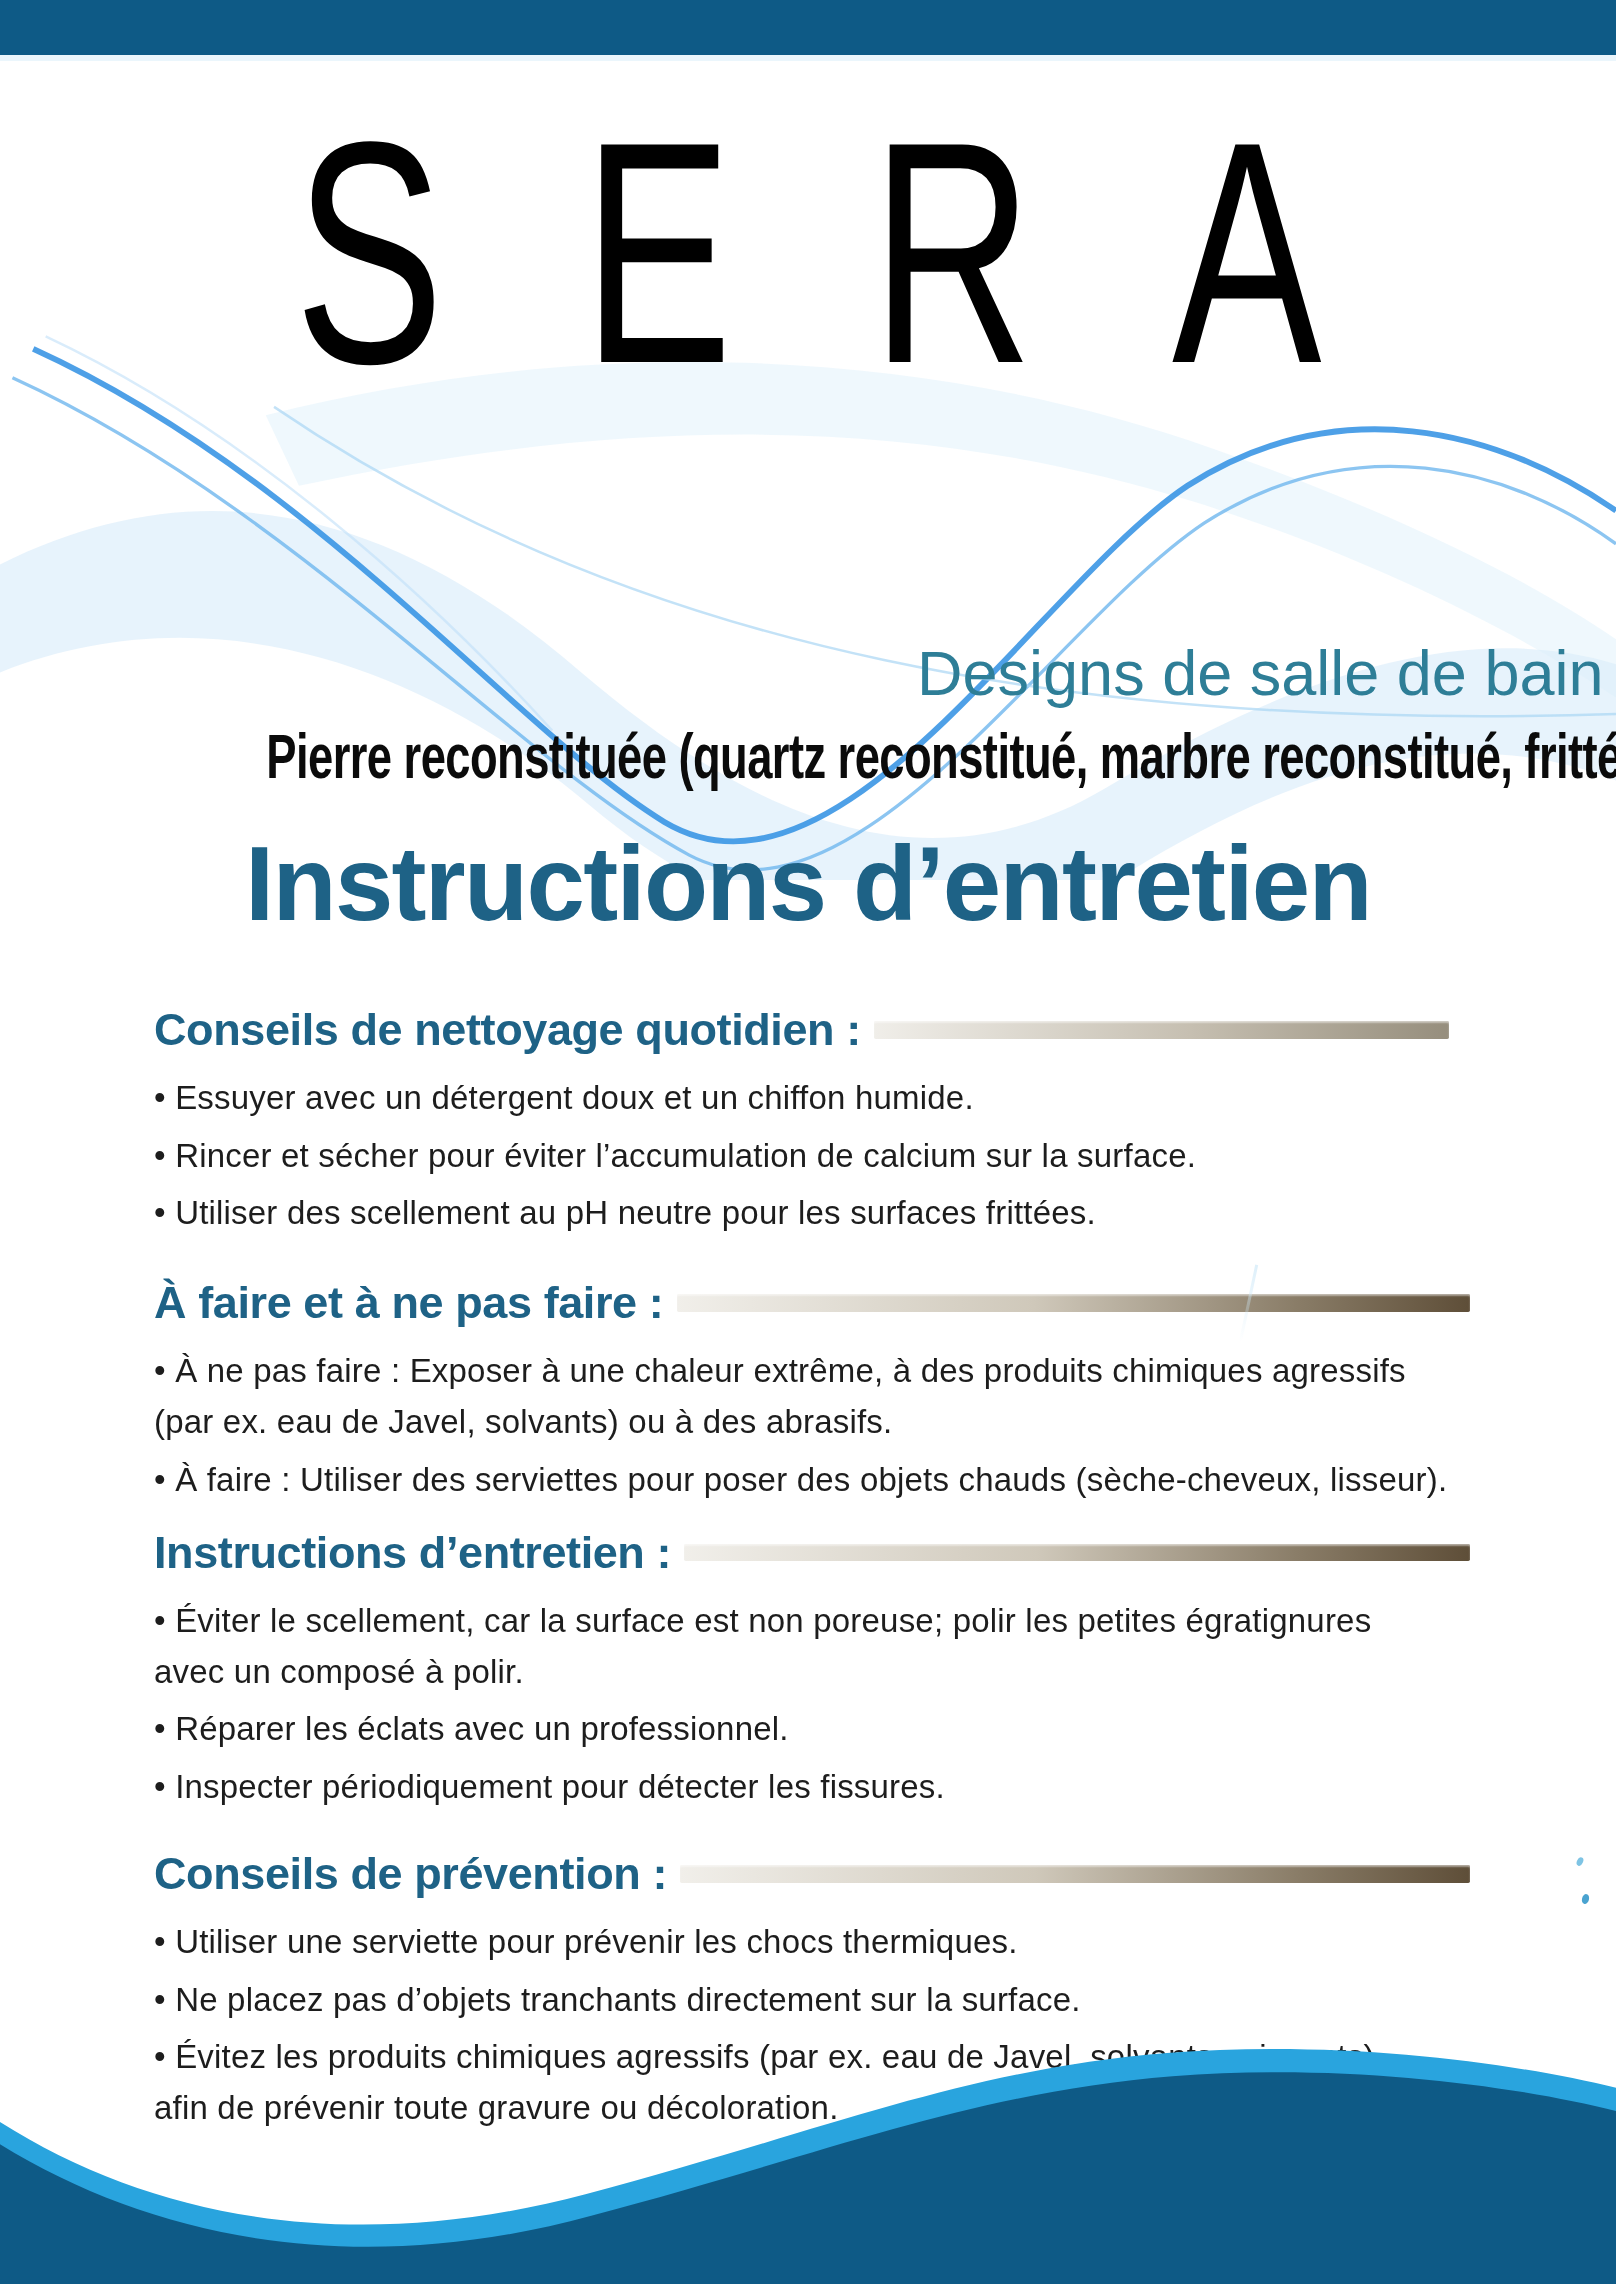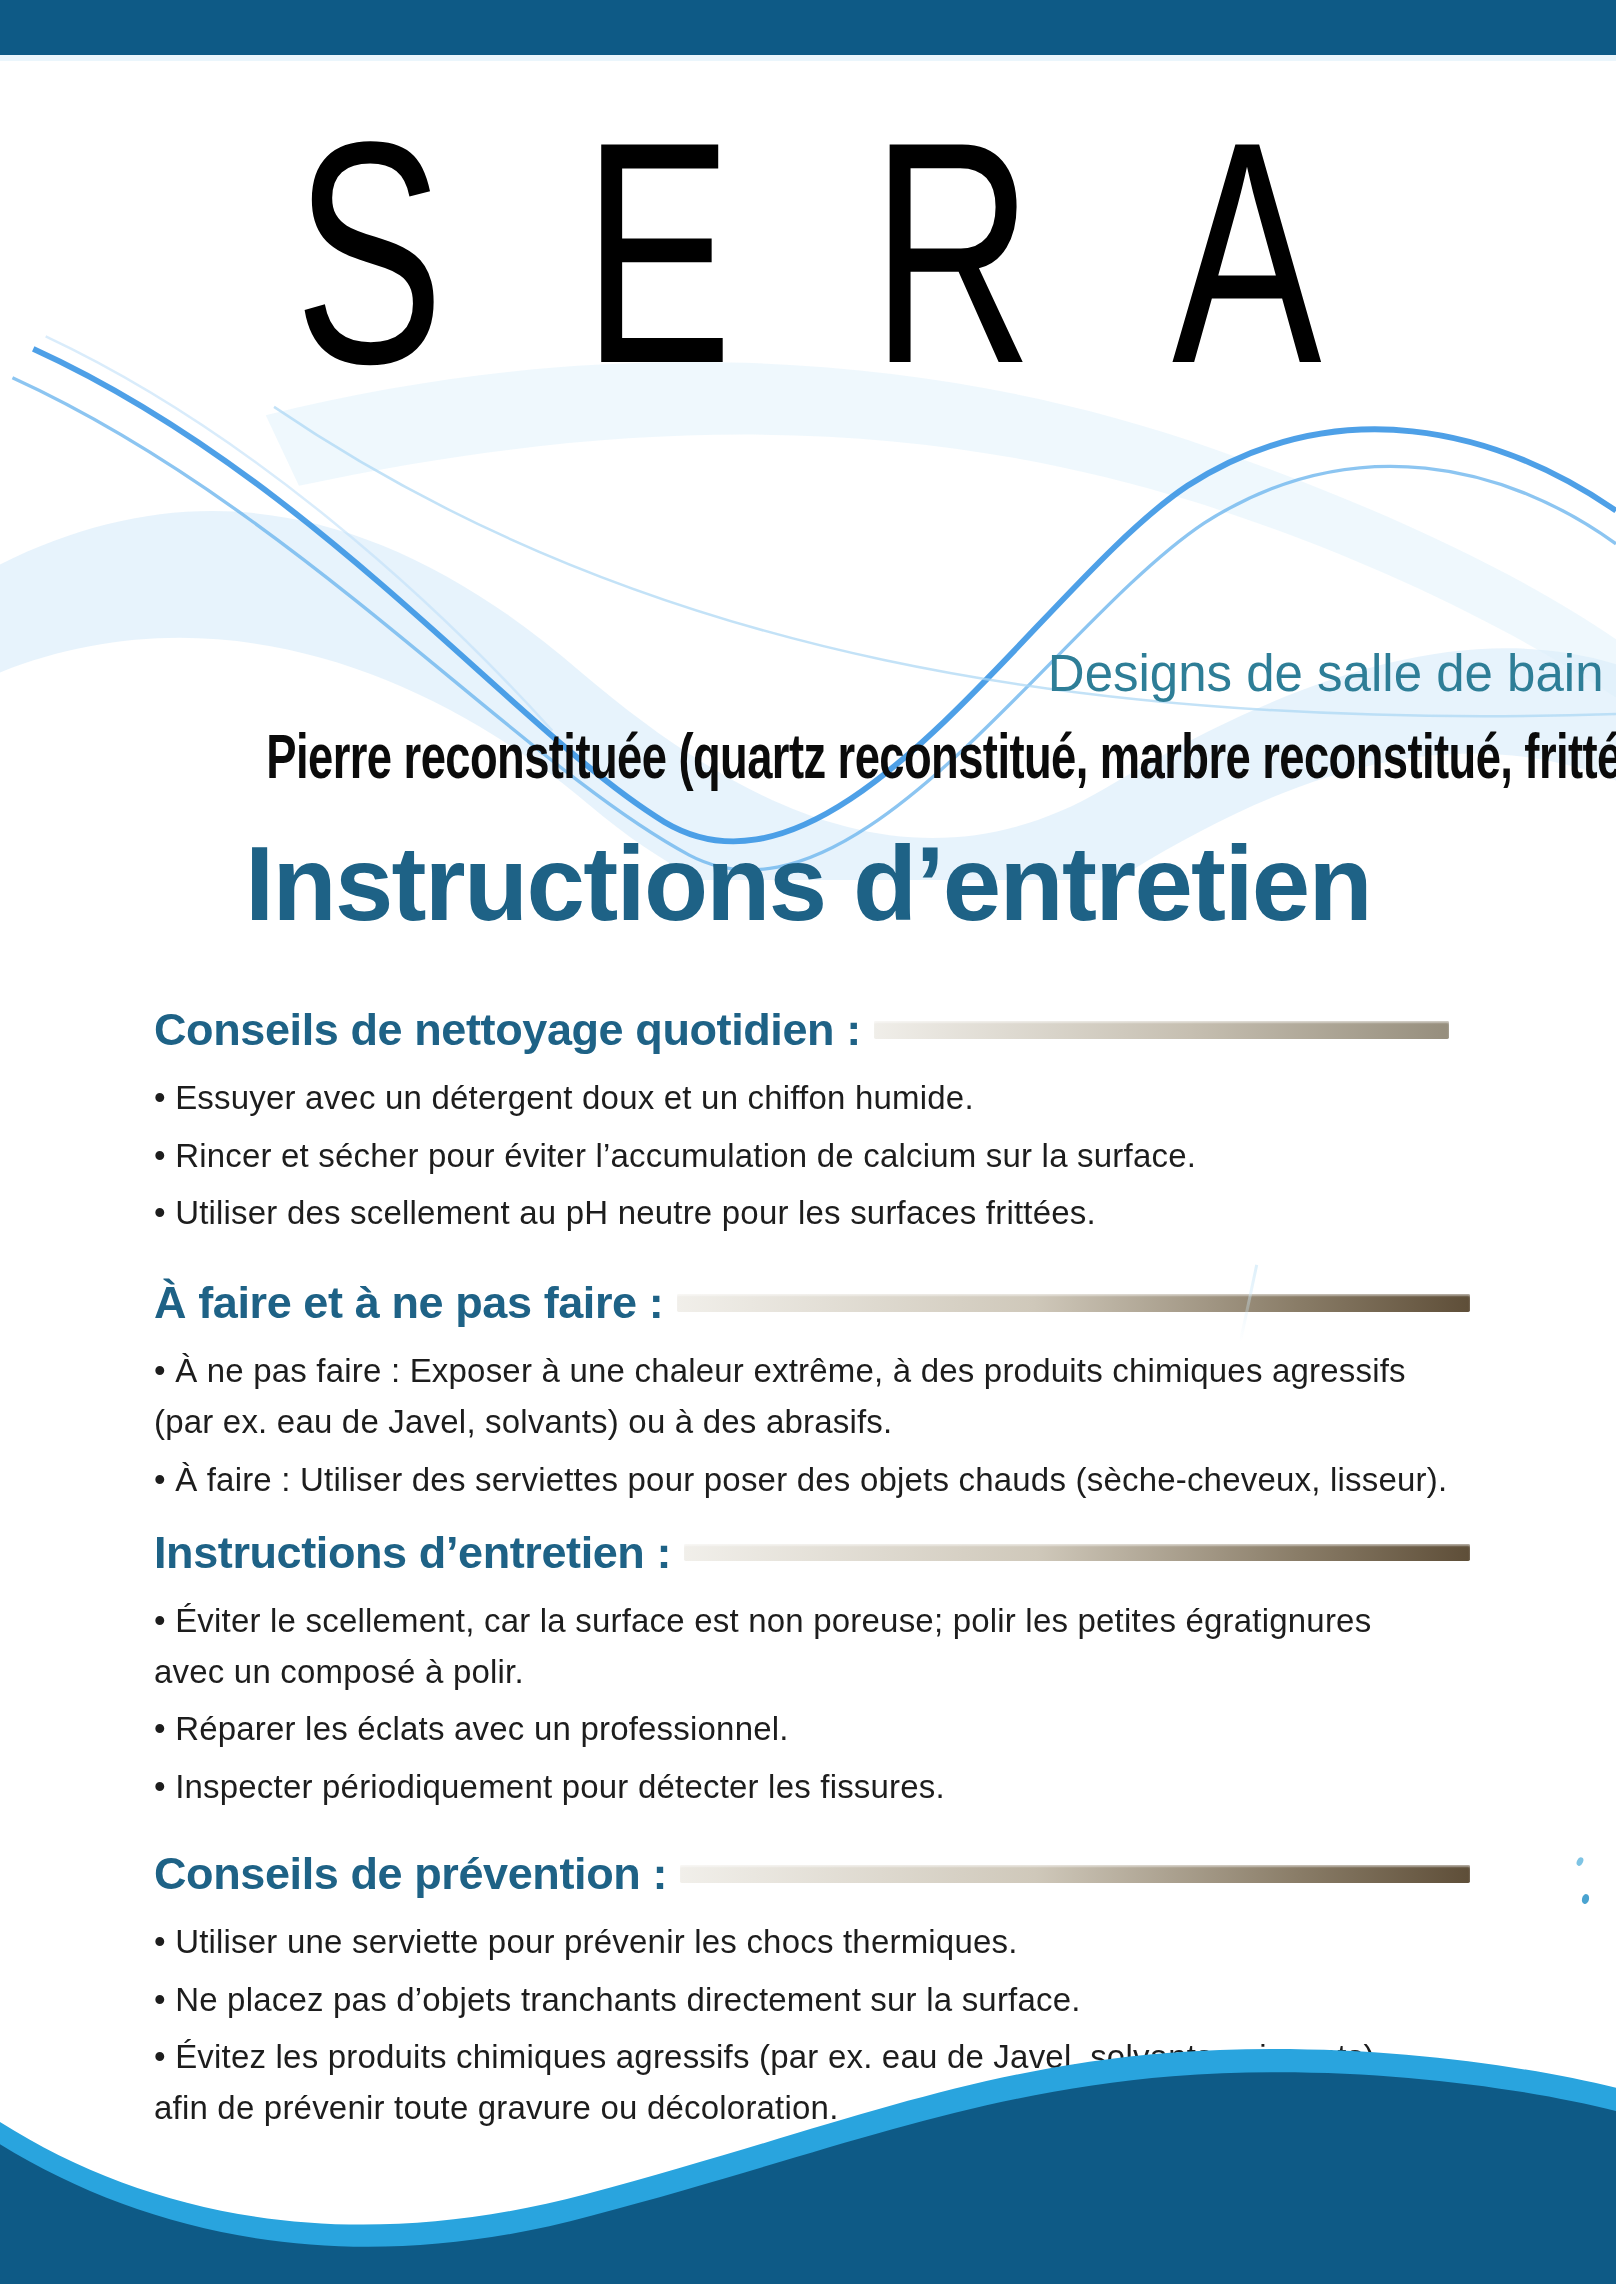--- a/index.html
+++ b/index.html
@@ -23,21 +23,21 @@
 
   
   .logo-wrap { position:absolute; top:129px; left:0; width:1616px; text-align:center; }
   .logo {
     display:inline-block; font-size:249px; line-height:249px; font-weight:400; color:#000;
     letter-spacing:.62em; padding-left:.62em; white-space:nowrap;
     transform:scale(.9,1.27); transform-origin:center center;
   }
 
   .tagline {
-    position:absolute; top:646px; right:12.5px; font-size:51px; line-height:55px;
+    position:absolute; top:646px; right:12.5px; font-size:63px; line-height:55px;
     color:var(--teal); white-space:nowrap;
   }
 
   .subtitle-wrap { position:absolute; top:716px; left:0; width:1616px; text-align:center; white-space:nowrap; }
   .subtitle {
     display:inline-block; font-size:63px; line-height:80px; font-weight:bold; color:#0b0b0b;
     letter-spacing:-0.8px; transform:scaleX(.72); transform-origin:center center; white-space:nowrap;
   }
 
   .title {

